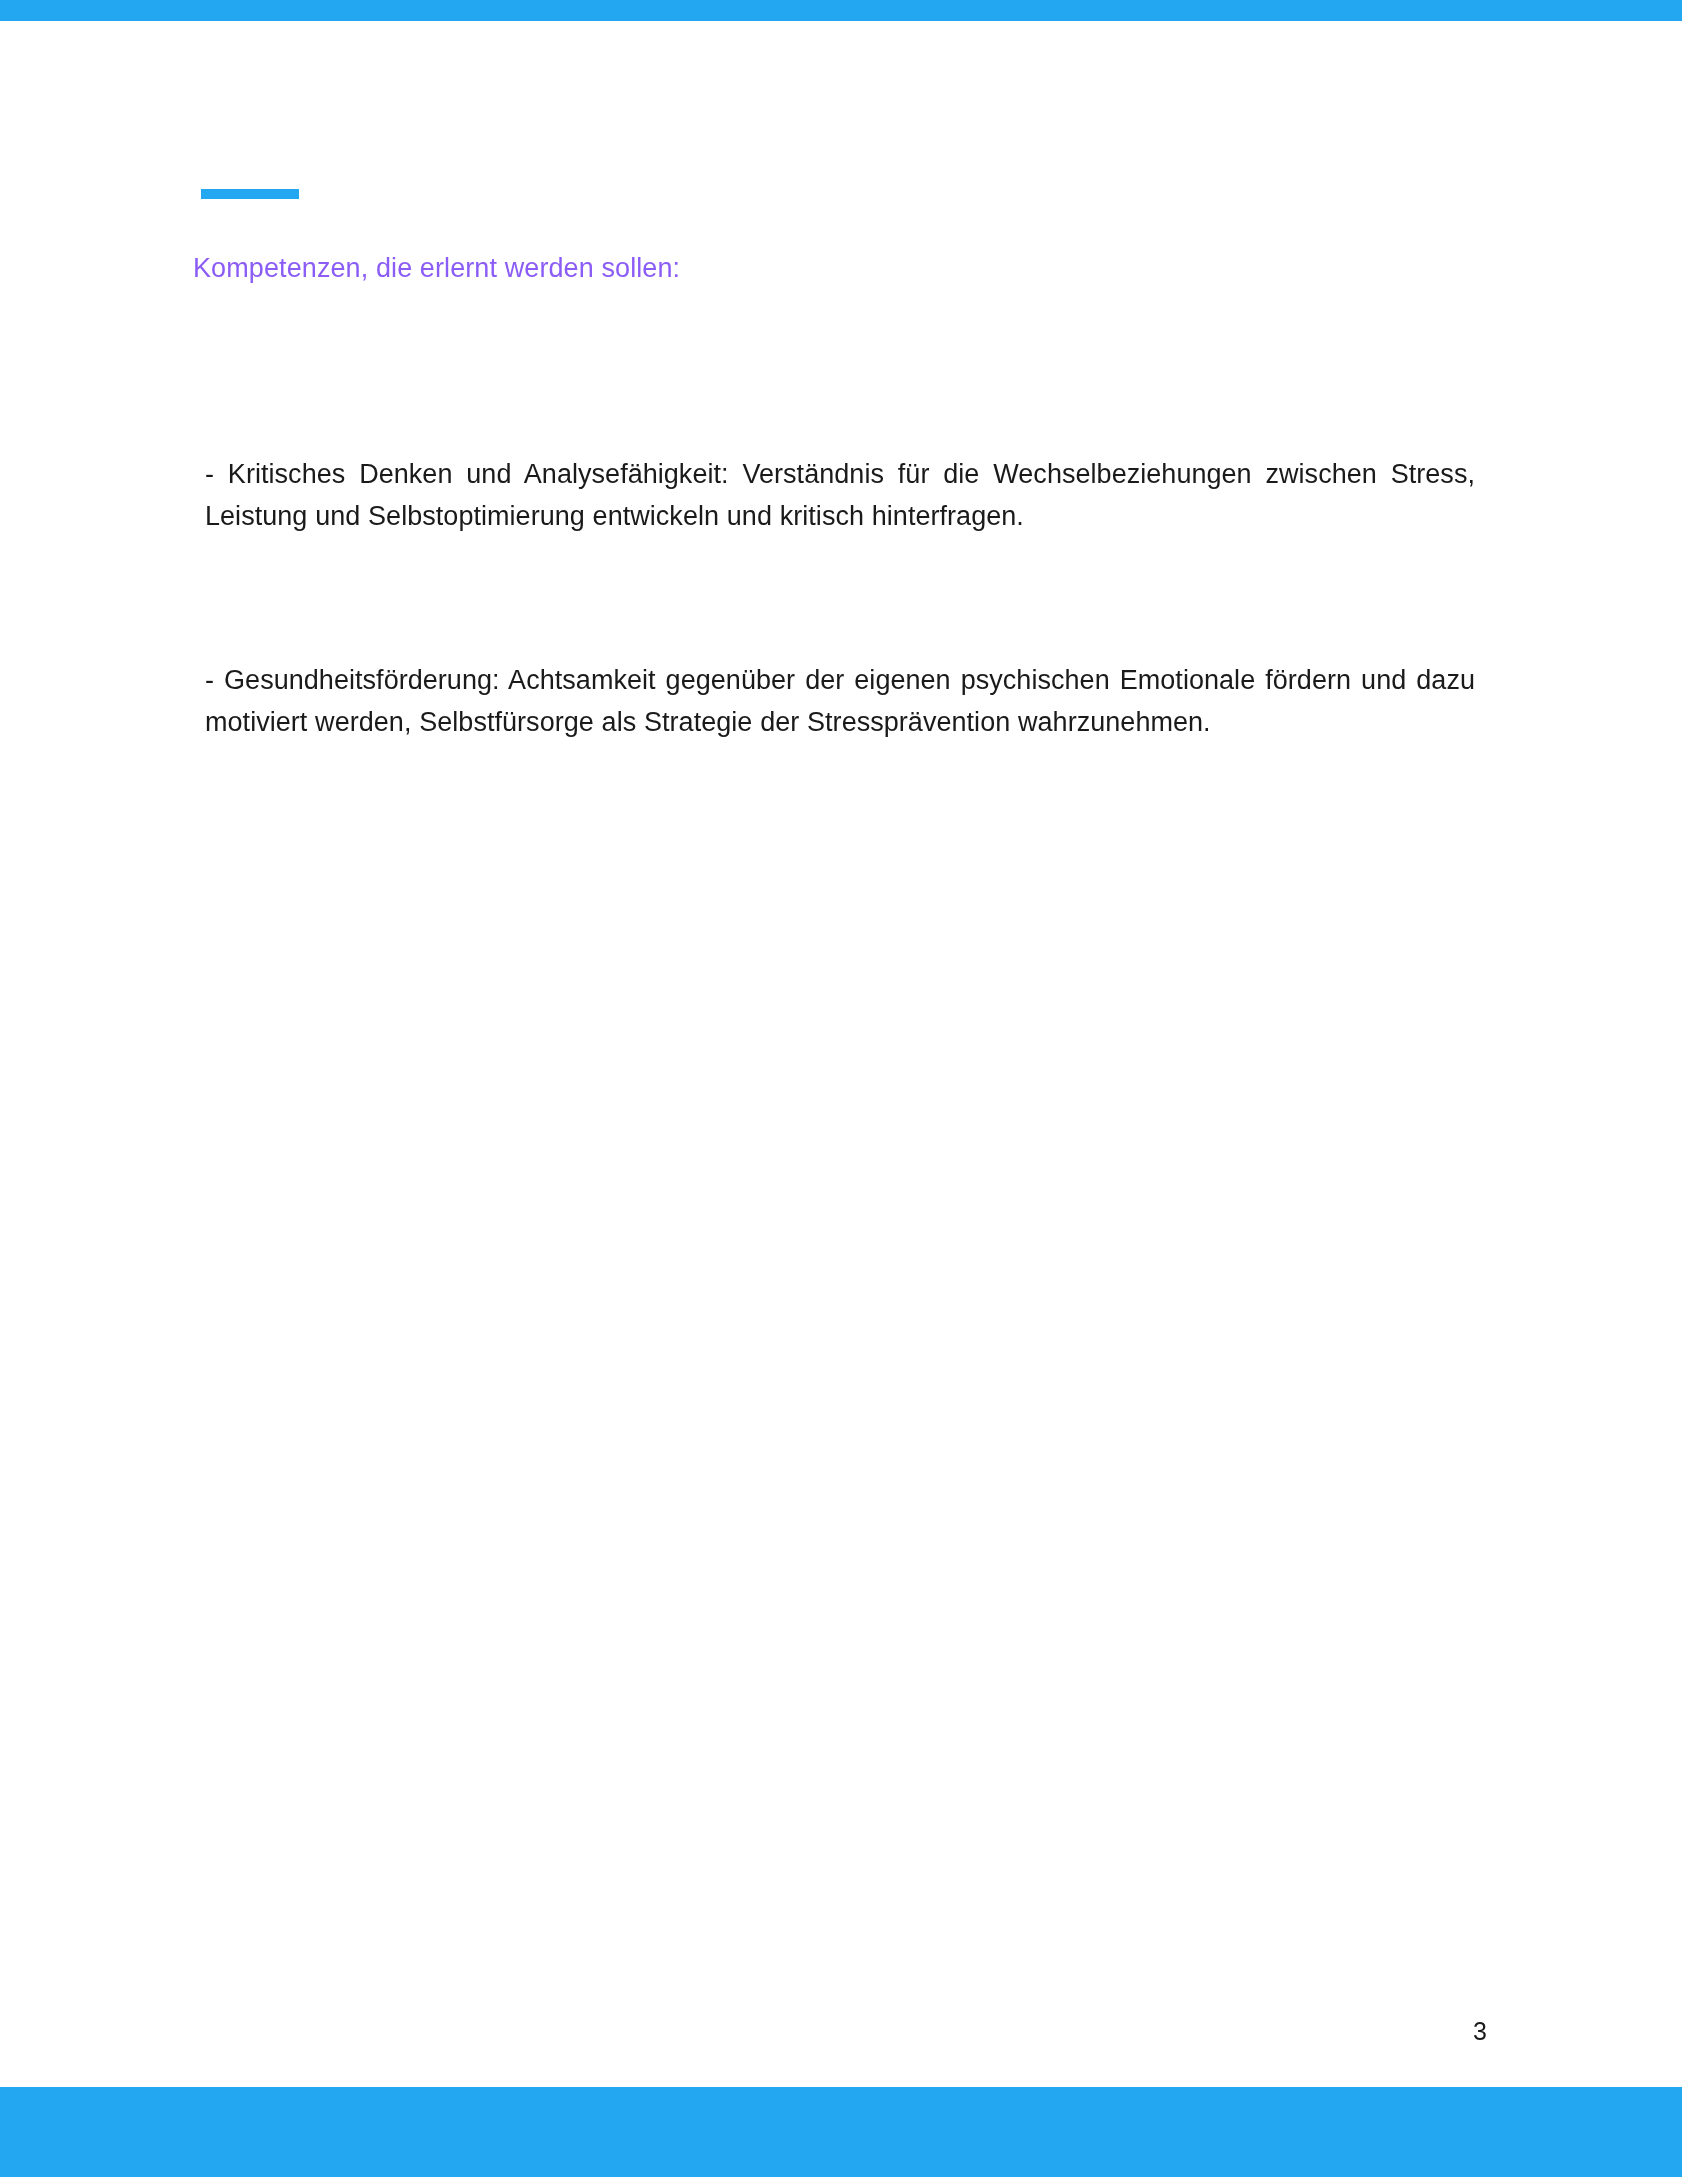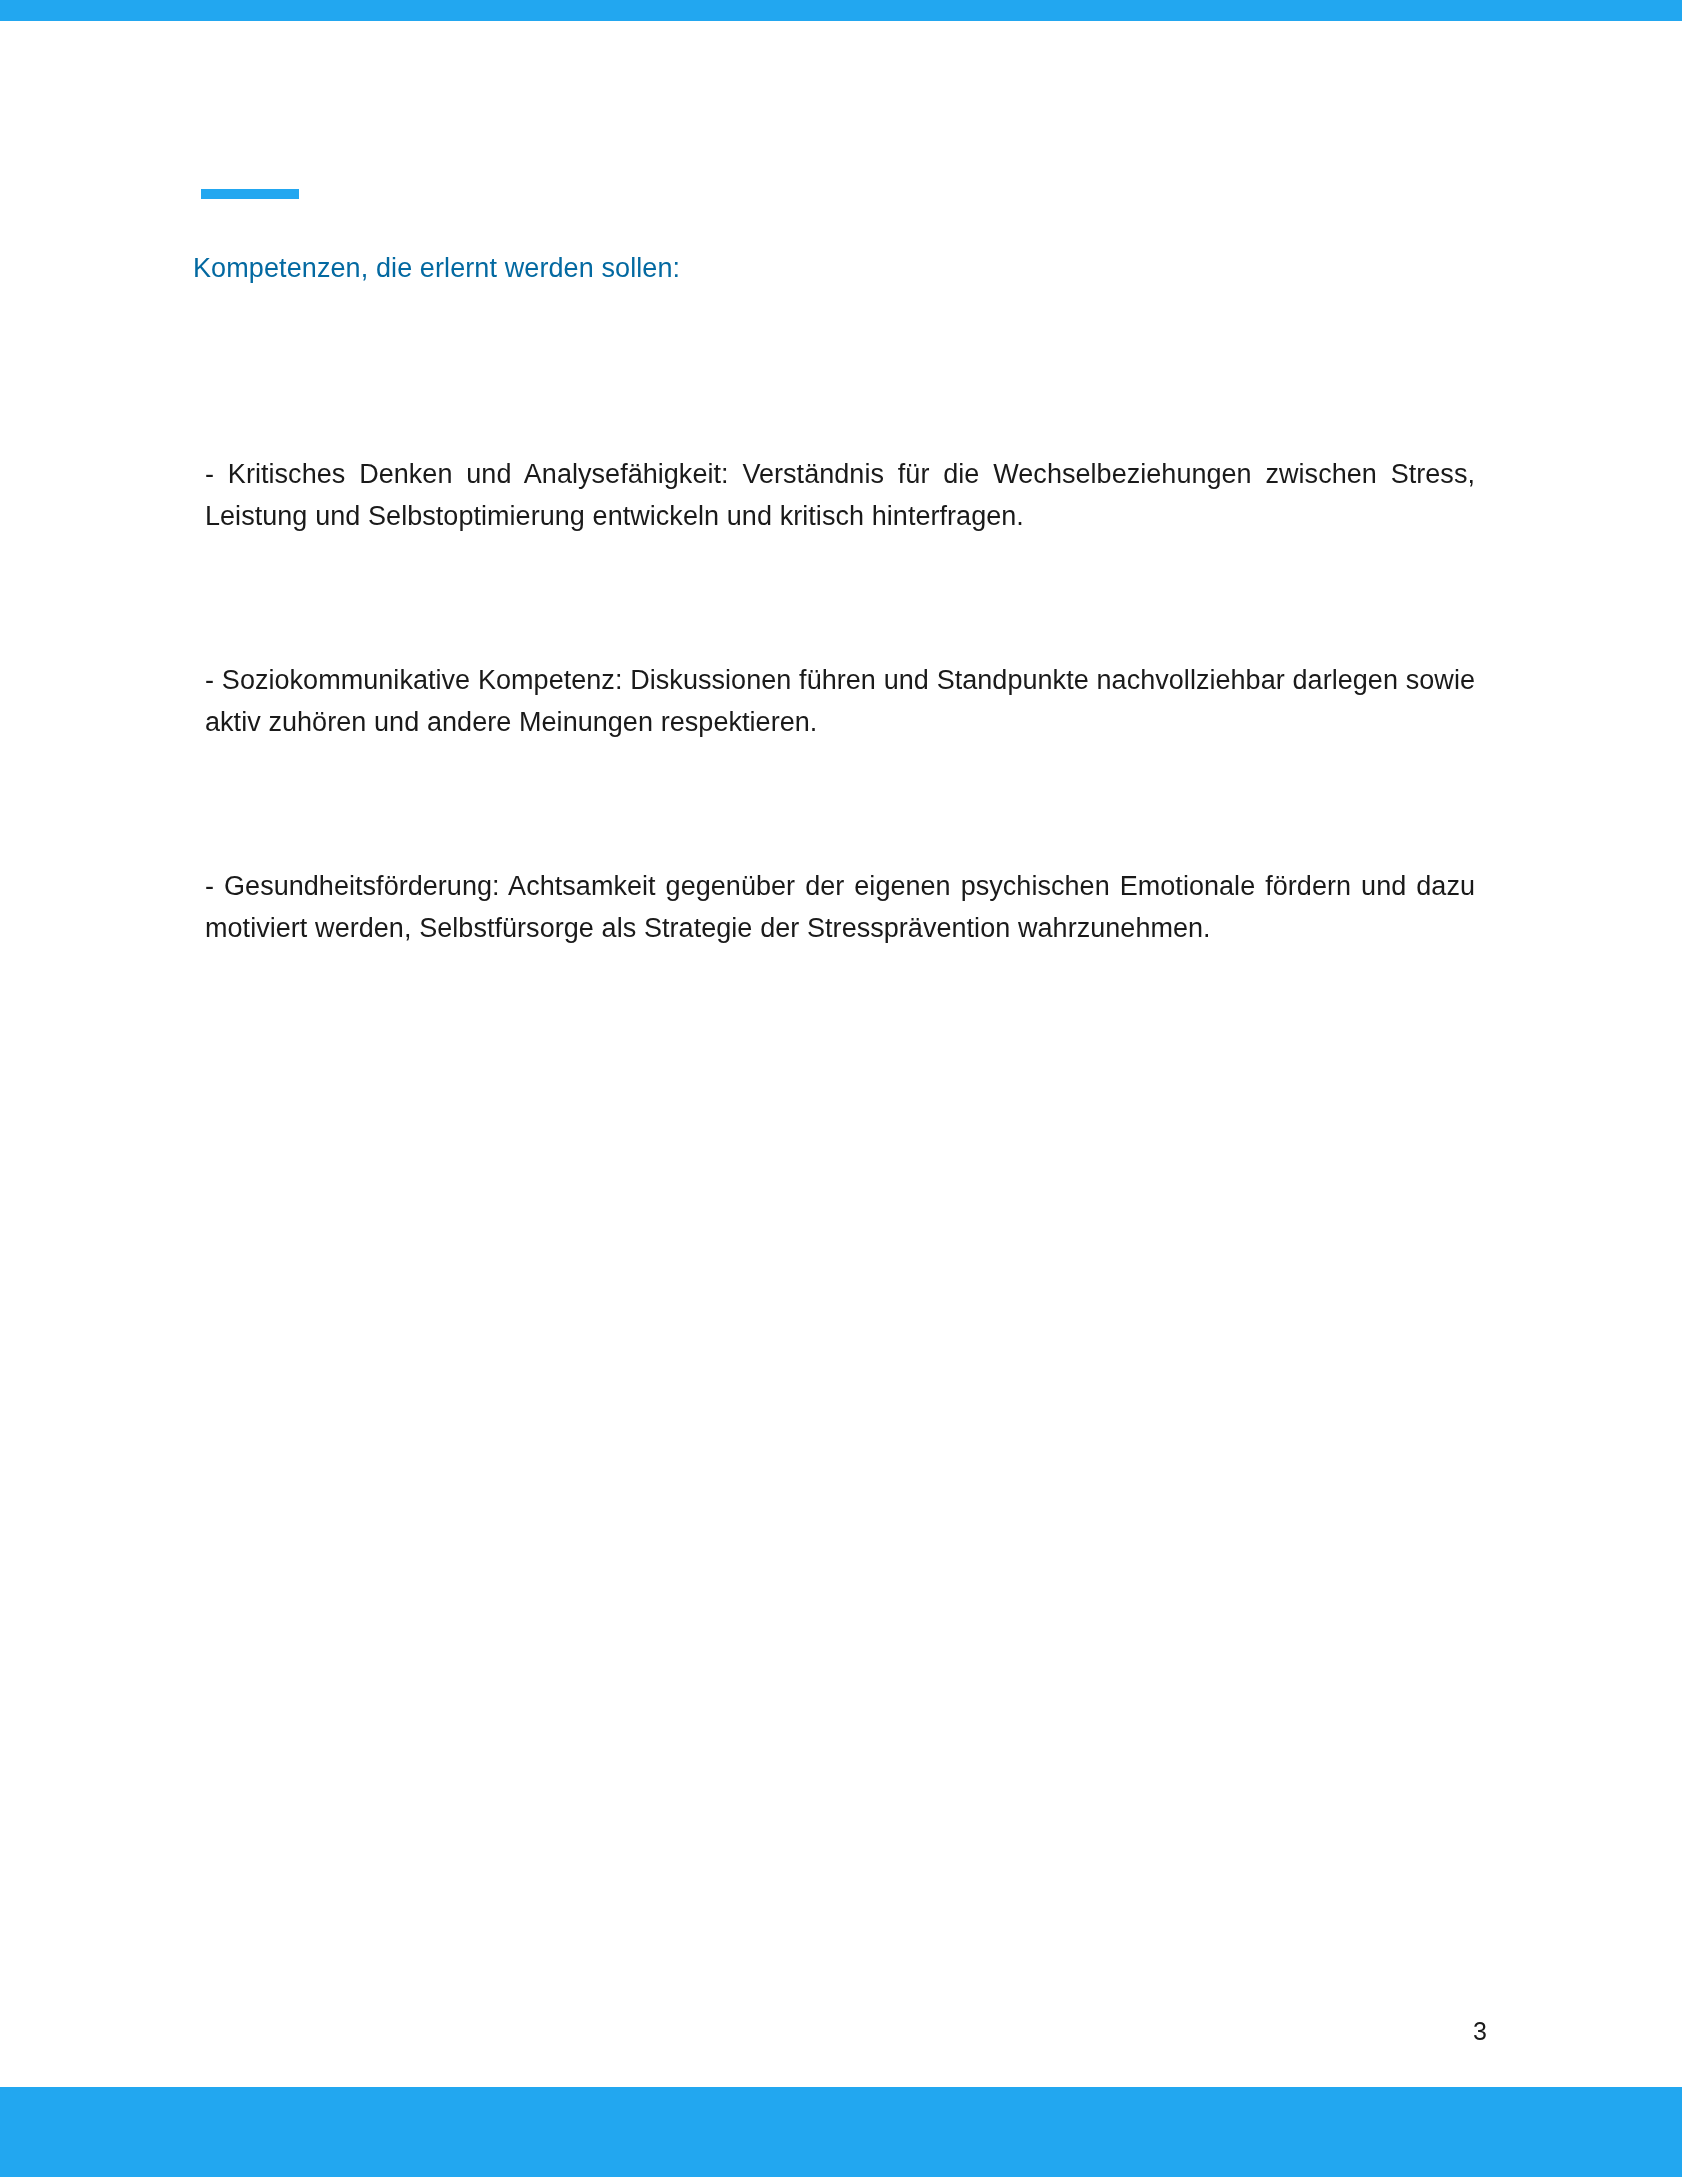--- a/index.html
+++ b/index.html
@@ -53,21 +53,21 @@
   #content {
     position: absolute;
     left: 193px;
     top: 247px;
     width: 1294px;
   }
 
   .doc-heading {
     font-size: 27px;
     line-height: 42px;
-    color: #0369a1;
+    color: #8b5cf6;
     font-weight: 400;
     letter-spacing: 0.1px;
     margin: 0;
     text-align: left;
     white-space: pre-wrap;
   }
 
   .para-list {
     margin: 0;
     padding: 0;
@@ -109,21 +109,20 @@
   <div class="bar-top"></div>
 
   <div class="accent-rule"></div>
 
   <div id="content">
 
     <p class="doc-heading">Kompetenzen, die erlernt werden sollen:</p>
 
     <ul class="para-list">
       <li class="para">- Kritisches Denken und Analysefähigkeit: Verständnis für die Wechselbeziehungen zwischen Stress, Leistung und Selbstoptimierung entwickeln und kritisch hinterfragen.</li>
-      <li class="para">- Soziokommunikative Kompetenz: Diskussionen führen und Standpunkte nachvollziehbar darlegen sowie aktiv zuhören und andere Meinungen respektieren.</li>
       <li class="para">- Gesundheitsförderung: Achtsamkeit gegenüber der eigenen psychischen Emotionale fördern und dazu motiviert werden, Selbstfürsorge als Strategie der Stressprävention wahrzunehmen.</li>
     </ul>
 
   </div>
 
   <div class="page-number">3</div>
 
   <div class="bar-bottom"></div>
 
 </div>

